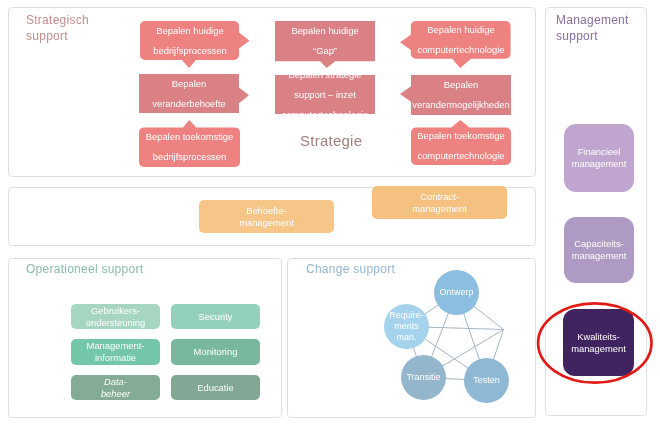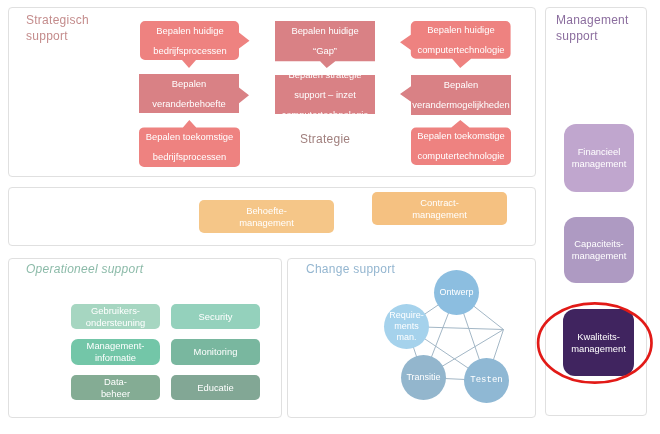--- a/index.html
+++ b/index.html
@@ -17,21 +17,21 @@
 
   
   .rbox{position:absolute;display:flex;align-items:center;justify-content:center;text-align:center;
         color:#ffffff;white-space:pre-line;box-sizing:border-box;border-radius:5px;
         font-size:9.4px;line-height:11.6px;}
   .rbox.mgmt{border-radius:12px;}
 
   .circle{position:absolute;border-radius:50%;display:flex;align-items:center;justify-content:center;
           text-align:center;color:#fff;white-space:pre-line;font-size:9px;line-height:11px;box-sizing:border-box;}
 
-  .caption{position:absolute;font-size:12px;color:#A07F7D;letter-spacing:.25px;}
+  .caption{position:absolute;font-size:15px;color:#A07F7D;letter-spacing:.25px;}
 </style>
 </head>
 <body>
 
 <div id="stage">
 
   <div class="panel" style="left:8px;top:7px;width:528px;height:170px;"></div>
   <div class="panel-title" style="left: 26px; top: 12px; color: rgb(196, 140, 140);">Strategisch
 support</div>
 
@@ -98,53 +98,53 @@
     <svg width="100" height="45" viewBox="0 0 100 45">
       <path d="M40.3 7.5 L49.3 0 L58.5 7.5 H95 A5 5 0 0 1 100 12.5 V40 A5 5 0 0 1 95 45 H5 A5 5 0 0 1 0 40 V12.5 A5 5 0 0 1 5 7.5 Z" fill="#EE8280"></path>
     </svg>
     <span style="margin-top:6px;">Bepalen toekomstige
 computertechnologie</span>
   </div>
 
   <div class="panel" style="left:8px;top:187px;width:528px;height:59px;"></div>
   <div class="rbox" style="left: 199px; top: 200px; width: 135px; height: 33px; background: rgb(245, 198, 136);">Behoefte-
 management</div>
-  <div class="rbox" style="left: 372px; top: 192px; width: 135px; height: 33px; background: rgb(245, 193, 129);">Contract-
+  <div class="rbox" style="left: 372px; top: 186px; width: 135px; height: 33px; background: rgb(245, 193, 129);">Contract-
 management</div>
 
   <div class="panel" style="left:8px;top:258px;width:274px;height:160px;"></div>
-  <div class="panel-title" style="left: 26px; top: 261px; color: rgb(139, 186, 168); font-style: italic;">Operationeel support</div>
+  <div class="panel-title" style="left: 26px; top: 261px; color: rgb(139, 186, 168);">Operationeel support</div>
   <div class="rbox" style="left: 71px; top: 304px; width: 89px; height: 25px; background: rgb(166, 214, 193);">Gebruikers-
 ondersteuning</div>
   <div class="rbox" style="left: 171px; top: 304px; width: 89px; height: 25px; background: rgb(148, 209, 188); text-align: right;">Security</div>
-  <div class="rbox" style="left: 71px; top: 339px; width: 89px; height: 26px; background: rgb(115, 198, 168); border-radius: 7px;">Management-
+  <div class="rbox" style="left: 71px; top: 339px; width: 89px; height: 26px; background: rgb(115, 198, 168);">Management-
 informatie</div>
   <div class="rbox" style="left: 171px; top: 339px; width: 89px; height: 26px; background: rgb(121, 183, 159);">Monitoring</div>
-  <div class="rbox" style="left: 71px; top: 375px; width: 89px; height: 25px; background: rgb(132, 172, 148);">Data-
+  <div class="rbox" style="left: 71px; top: 375px; width: 89px; height: 25px; background: rgb(132, 172, 148); font-style: italic;">Data-
 beheer</div>
   <div class="rbox" style="left: 171px; top: 375px; width: 89px; height: 25px; background: rgb(130, 167, 149);">Educatie</div>
 
   <div class="panel" style="left:287px;top:258px;width:249px;height:160px;"></div>
   <div class="panel-title" style="left: 306px; top: 261px; color: rgb(148, 182, 208);">Change support</div>
 
   <svg id="pentalinks" style="position:absolute;left:287px;top:258px;" width="249" height="160">
       <line x1="169.5" y1="34.5" x2="216.5" y2="71.5" stroke="#A3B7C6" stroke-width="1"></line>
       <line x1="169.5" y1="34.5" x2="199.5" y2="122.5" stroke="#A3B7C6" stroke-width="1"></line>
       <line x1="169.5" y1="34.5" x2="136.5" y2="119.5" stroke="#A3B7C6" stroke-width="1"></line>
       <line x1="169.5" y1="34.5" x2="119.5" y2="68.5" stroke="#A3B7C6" stroke-width="1"></line>
       <line x1="216.5" y1="71.5" x2="199.5" y2="122.5" stroke="#A3B7C6" stroke-width="1"></line>
       <line x1="216.5" y1="71.5" x2="136.5" y2="119.5" stroke="#A3B7C6" stroke-width="1"></line>
       <line x1="216.5" y1="71.5" x2="119.5" y2="68.5" stroke="#A3B7C6" stroke-width="1"></line>
       <line x1="199.5" y1="122.5" x2="136.5" y2="119.5" stroke="#A3B7C6" stroke-width="1"></line>
       <line x1="199.5" y1="122.5" x2="119.5" y2="68.5" stroke="#A3B7C6" stroke-width="1"></line>
       <line x1="136.5" y1="119.5" x2="119.5" y2="68.5" stroke="#A3B7C6" stroke-width="1"></line>
     </svg>
 
   <div class="circle" style="left: 434px; top: 270px; width: 45px; height: 45px; background: rgb(140, 190, 224);">Ontwerp</div>
-  <div class="circle" style="left: 464px; top: 358px; width: 45px; height: 45px; background: rgb(143, 184, 212); font-family: Liberation Mono, monospace;">Testen</div>
+  <div class="circle" style="left: 464px; top: 358px; width: 45px; height: 45px; background: rgb(143, 184, 212);">Testen</div>
   <div class="circle" style="left: 401px; top: 355px; width: 45px; height: 45px; background: rgb(147, 182, 205);">Transitie</div>
   <div class="circle" style="left: 384px; top: 304px; width: 45px; height: 45px; background: rgb(165, 210, 236);">Require-
 ments
 man.</div>
 
   <div class="panel" style="left:545px;top:7px;width:102px;height:409px;"></div>
   <div class="panel-title" style="left: 556px; top: 12px; color: rgb(139, 109, 158);">Management
 support</div>
   <div class="rbox mgmt" style="left: 564px; top: 124px; width: 70px; height: 68px; background: rgb(192, 166, 206);">Financieel
 management</div>

